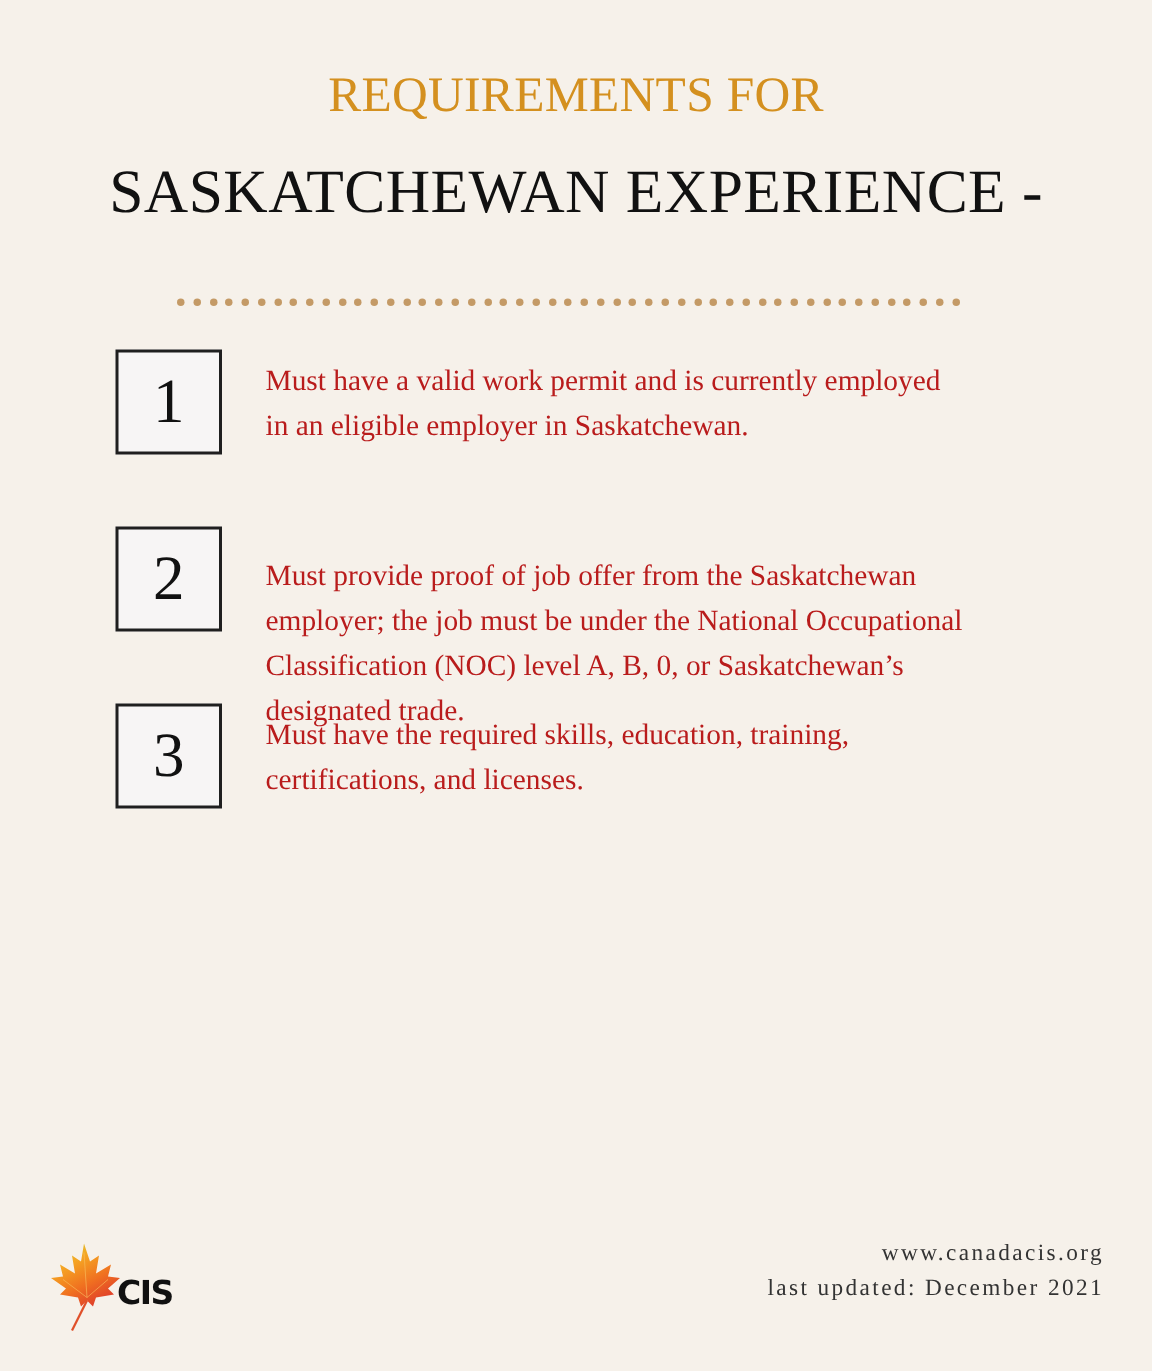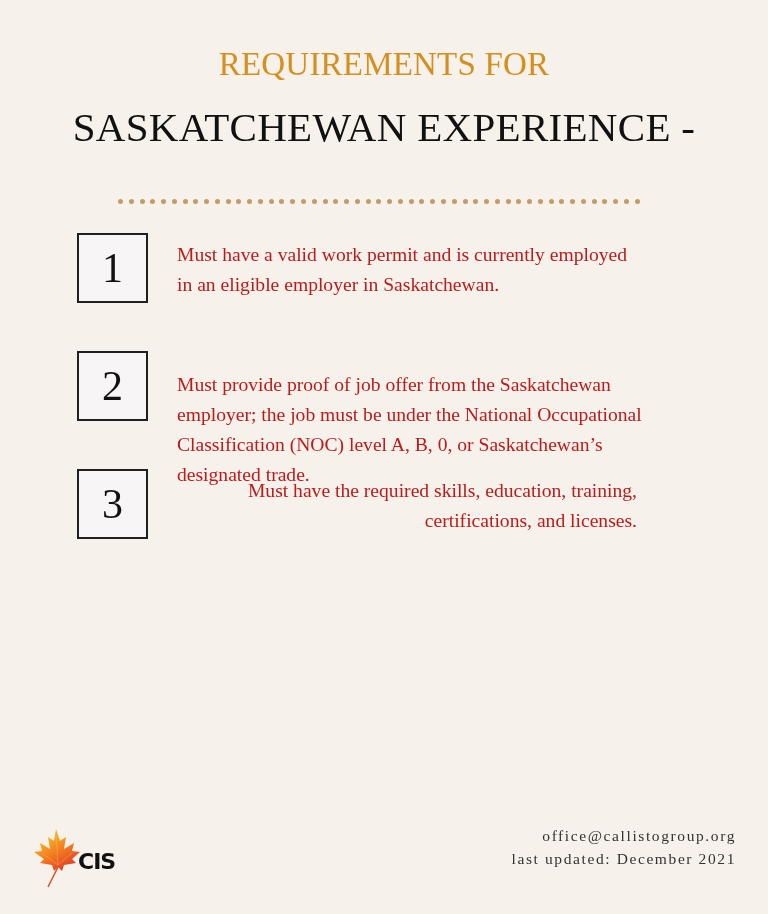--- a/index.html
+++ b/index.html
@@ -127,21 +127,21 @@
   <div class="req">
     <div class="numbox" style="top:233px;">1</div>
     <div class="reqtext" style="top:240px; width:470px;">Must have a valid work permit and is currently employed in an eligible employer in Saskatchewan.</div>
   </div>
   <div class="req">
     <div class="numbox" style="top:351px;">2</div>
     <div class="reqtext" style="top:326px; width:505px;margin-top:44px;">Must provide proof of job offer from the Saskatchewan employer; the job must be under the National Occupational Classification (NOC) level A, B, 0, or Saskatchewan’s designated trade.</div>
   </div>
   <div class="req">
     <div class="numbox" style="top:469px;">3</div>
-    <div class="reqtext" style="top:476px; width:460px;text-align:right;">Must have the required skills, education, training, certifications, and licenses.</div>
+    <div class="reqtext" style="top:476px; width:460px;">Must have the required skills, education, training, certifications, and licenses.</div>
   </div>
 </div>
 
 <div class="logo">
   <svg width="92" height="62" viewBox="0 0 92 62">
     <defs>
       <linearGradient id="leafg" x1="0" y1="0" x2="0.6" y2="1">
         <stop offset="0" stop-color="#c8d83a"></stop>
         <stop offset="0.35" stop-color="#f5a623"></stop>
         <stop offset="0.7" stop-color="#f07020"></stop>
@@ -149,15 +149,15 @@
       </linearGradient>
     </defs>
     <path d="M30 2 L34 14 L40 10 L38 22 L48 16 L46 24 L54 25 L46 32 L50 36 L38 38 L36 44 L32 40 L28 44 L26 38 L14 36 L18 32 L8 25 L16 24 L14 16 L24 22 L22 10 L28 14 Z" fill="url(#leafg)"></path>
     <path d="M32 40 L22 60" stroke="#e0502a" stroke-width="1.5" fill="none"></path>
     <path d="M30 8 L32 38 M16 26 L32 38 L46 26" stroke="#f8c060" stroke-width="0.6" fill="none" opacity="0.7"></path>
     <text x="52" y="42" font-family="DejaVu Sans, sans-serif" font-weight="bold" font-size="22" fill="#111" letter-spacing="-1">CIS</text>
   </svg>
 </div>
 
 <div class="footer">
-  <div>office@callistogroup.org</div>
+  <div>www.canadacis.org</div>
   <div>last updated: December 2021</div>
 </div>
 
 </body></html>

